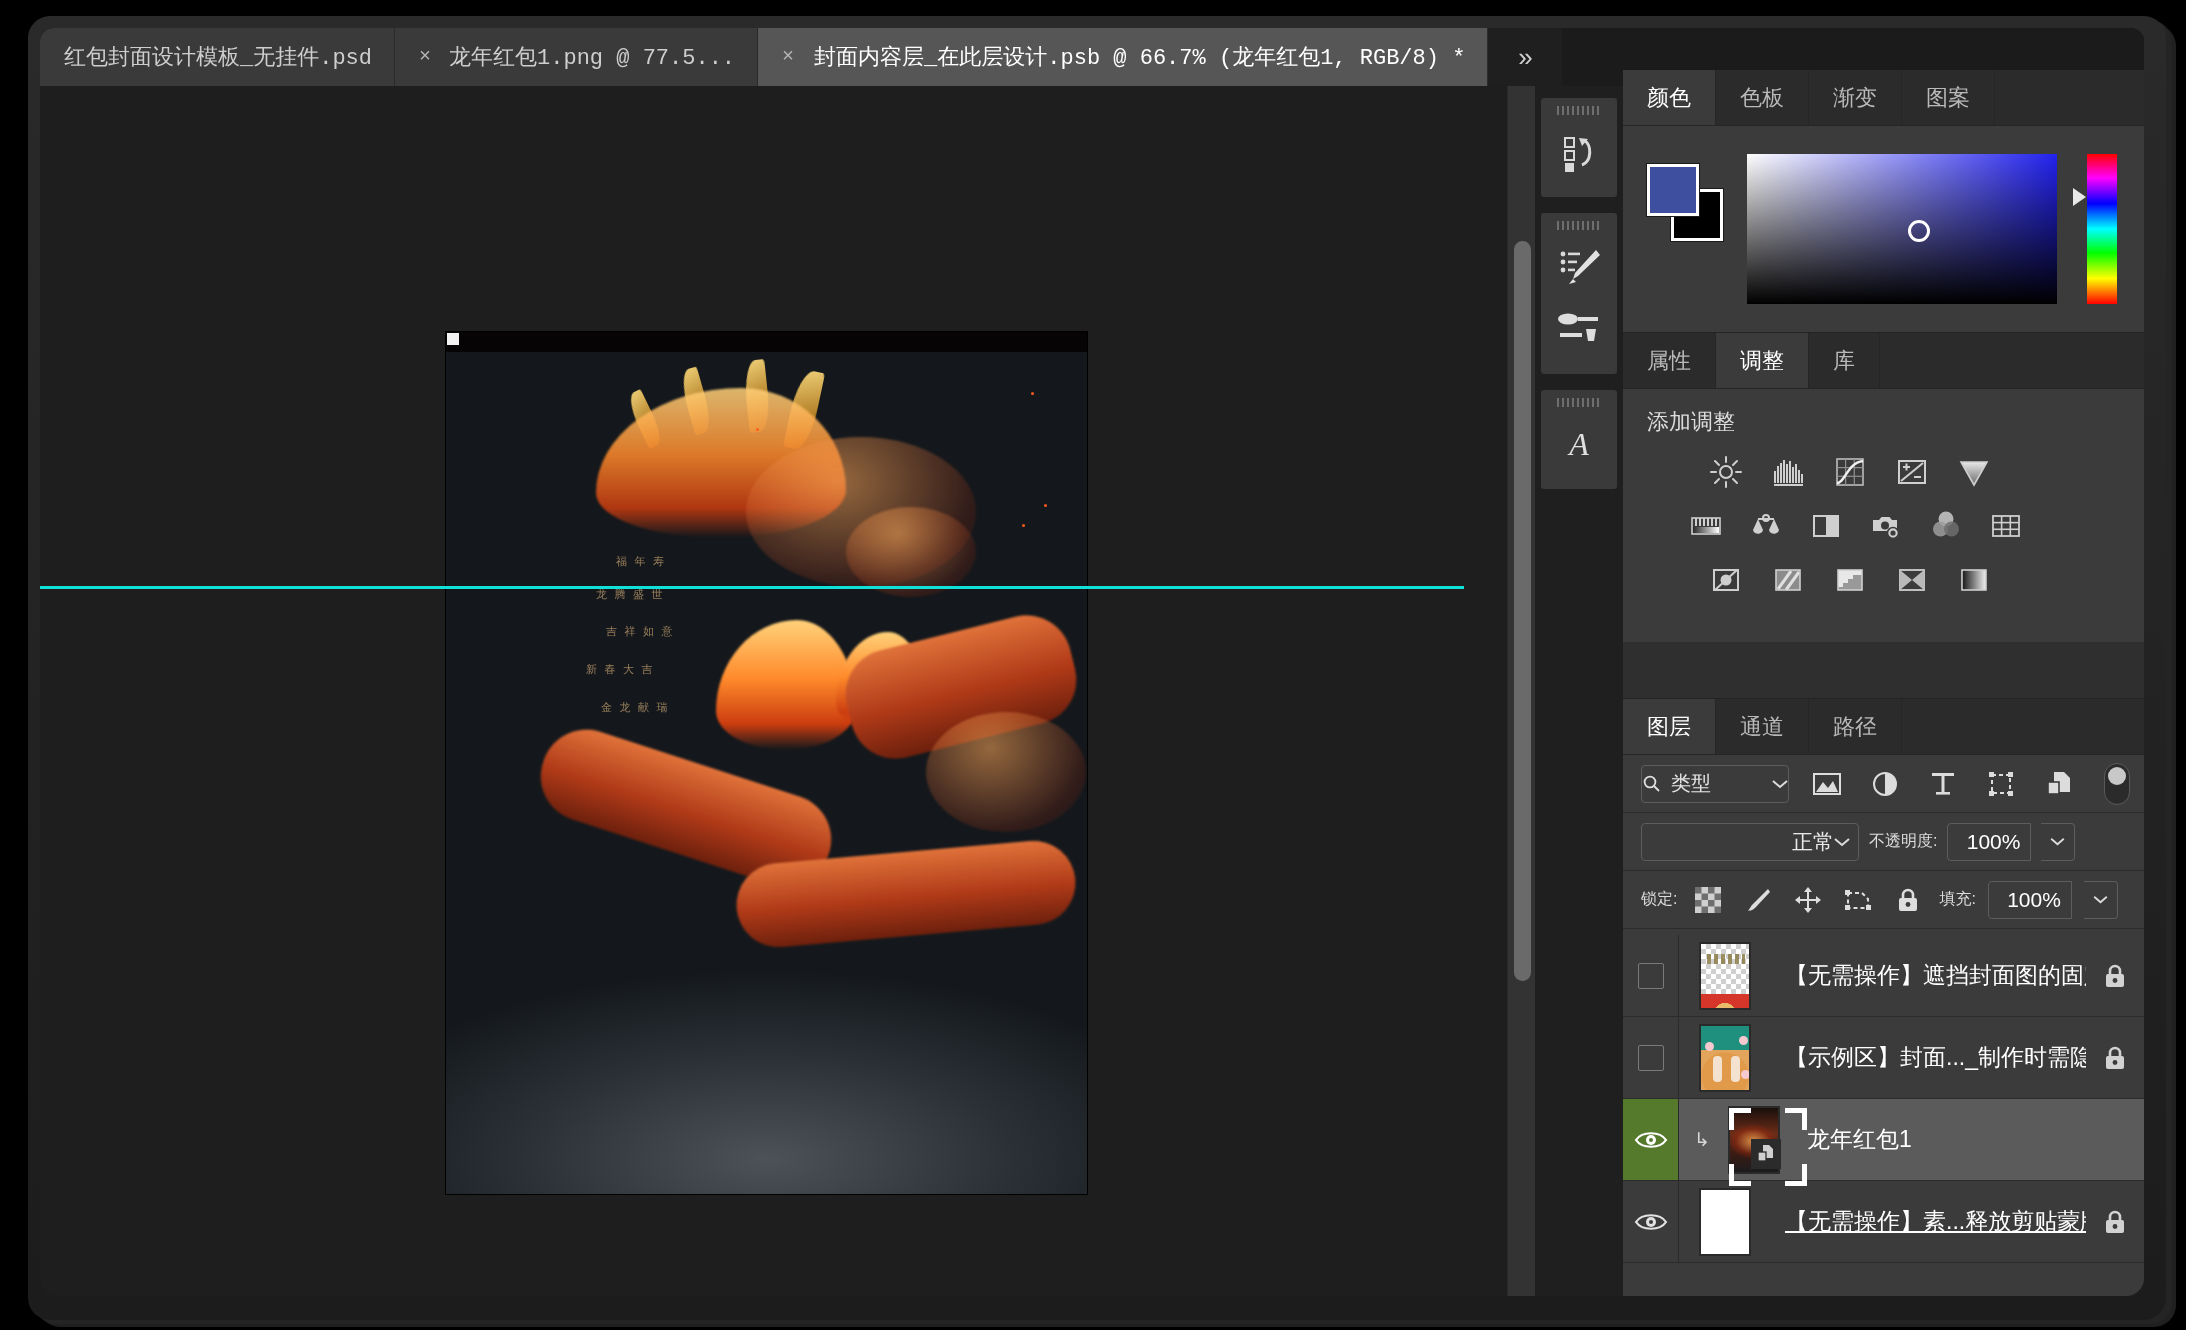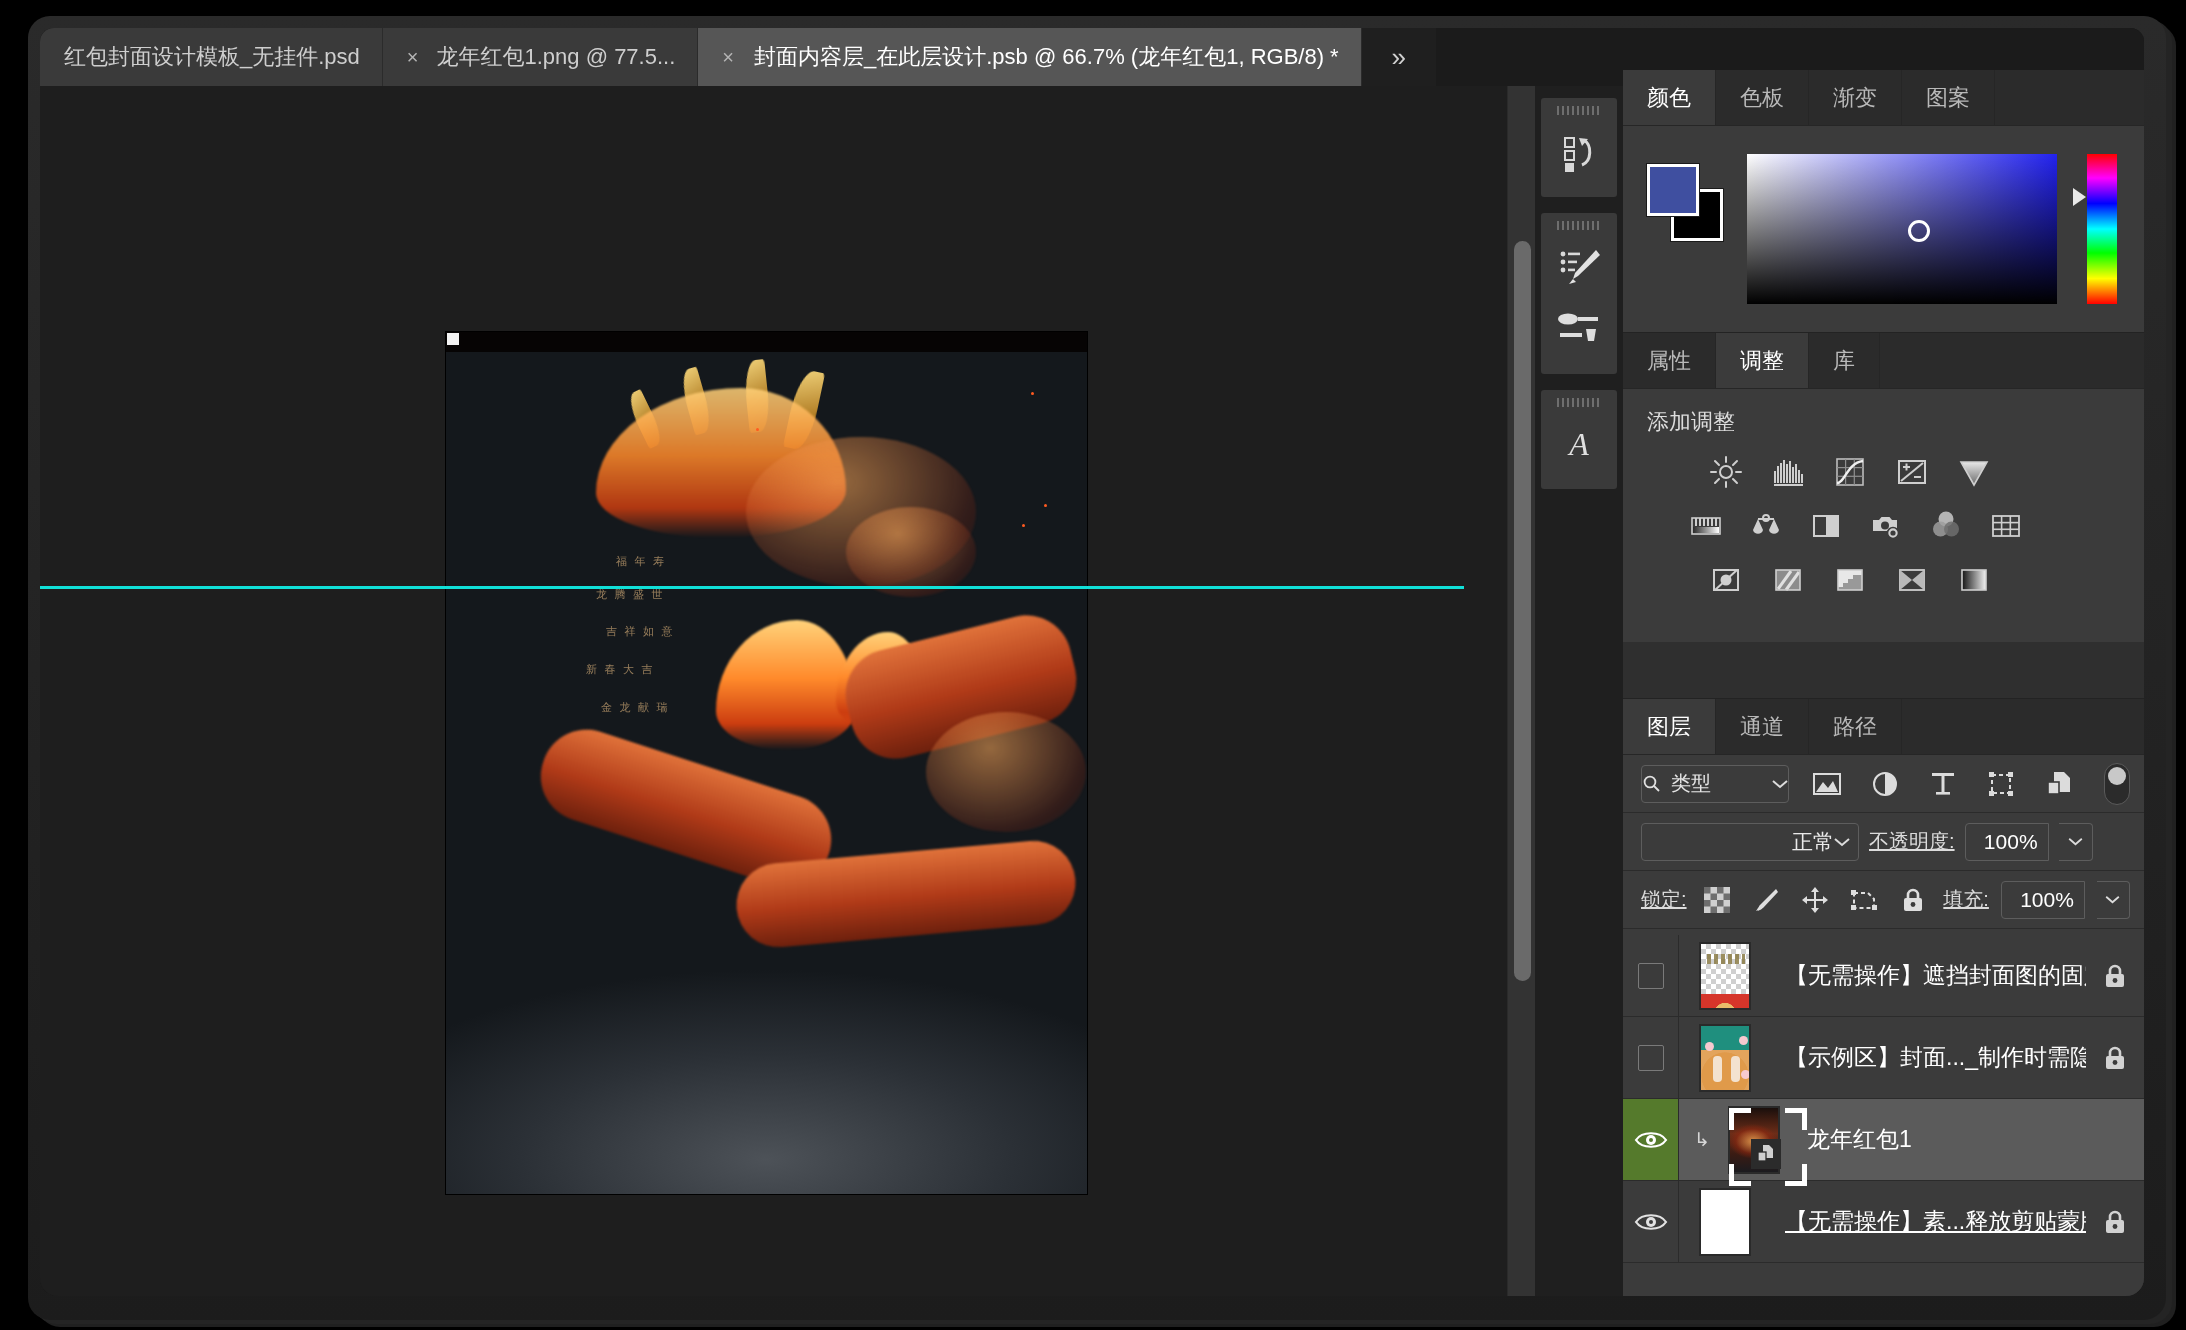--- a/index.html
+++ b/index.html
@@ -44,20 +44,21 @@
   .tab {
     display: flex; align-items: center;
     padding: 0 22px 0 24px;
     height: 58px;
     background: #3a3a3a;
     color: #d6d6d6;
     font-size: 22px;
     white-space: nowrap;
     border-right: 1px solid #2b2b2b;
     cursor: pointer;
+    font-family: Liberation Mono, monospace;
   }
   .tab.inactive { background: #3a3a3a; color: #cecece; }
   .tab.active   { background: #565656; color: #ffffff; }
   .tab .closex {
     margin-left: 20px;
     color: #b5b5b5;
     font-size: 20px;
     line-height: 1;
     display: inline-block;
   }
@@ -316,21 +317,21 @@
   }
   .combo {
     display:flex; align-items:center;
     height: 38px; background:#3b3b3b;
     border:1px solid #5d5d5d; border-radius:4px;
     padding: 0 8px; color:#e9e9e9; font-size:21px;
     cursor:pointer;
   }
   #blend-mode { width: 218px; }
   #blend-mode .lbl { flex:1;text-align:right; }
-  .lbl-static { color:#dcdcdc; font-size:20px; white-space:nowrap;text-decoration:underline; }
+  .lbl-static { color:#dcdcdc; font-size:16px; white-space:nowrap; }
   .numbox {
     display:flex; align-items:center;
     height: 38px; border:1px solid #5d5d5d; border-radius:4px 0 0 4px;
     background:#3b3b3b; color:#ffffff; font-size:21px;
     padding: 0 10px; min-width: 84px; justify-content:flex-end;
     cursor: text;
   }
   .numstep {
     width: 34px; height: 38px;
     border:1px solid #5d5d5d; border-left:none; border-radius:0 4px 4px 0;

